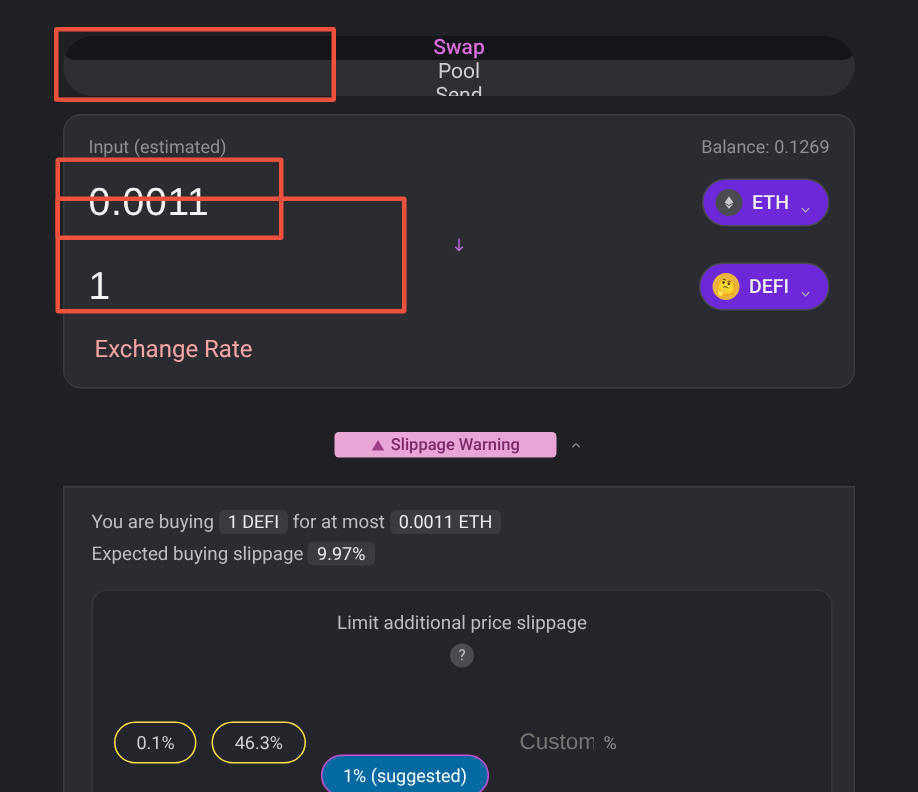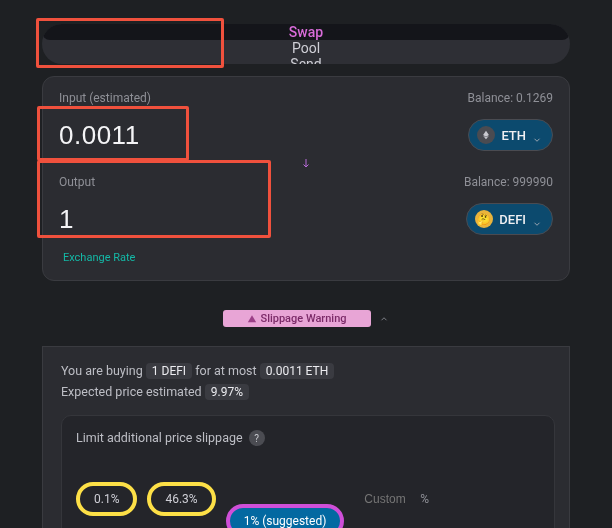--- a/index.html
+++ b/index.html
@@ -10,55 +10,55 @@
   .tab { flex:1; display:flex; align-items:center; justify-content:center; font-size:14px; color:#cfcfd6; cursor:pointer; border-radius:24px; }
   .tab.active { background:#14151a; color:#d86bd8; font-weight:500; }
 
   .hl { border:3px solid #f0513d; border-radius:2px; }
   .tabwrap { position:relative; }
   .tab-hl { position:absolute; top:-6px; left:-6px; width:188px; height:50px; pointer-events:none; }
 
   .card { background:#2b2c31; border:1px solid #3a3b40; border-radius:12px; margin-top:12px; padding:14px 16px 16px 16px; }
 
   .row-top { display:flex; justify-content:space-between; font-size:12px; color:#8f9097; margin-bottom:14px;gap:20px;}
-  .row-main { display:flex; justify-content:space-between; align-items:center; }
+  .row-main { display:flex; justify-content:space-between; align-items:flex-start; }
   .amount-box { position:relative; }
   .amount { font-size:26px; color:#f4f4f6; font-weight:400; letter-spacing:0.5px; background:transparent; border:none; outline:none; width:150px; }
   .input-hl { position:absolute; top:-14px; left:-22px; width:152px; height:55px; pointer-events:none; }
   .output-hl { position:absolute; top:-44px; left:-22px; width:234px; height:78px; pointer-events:none; }
 
-  .token-btn { display:flex; align-items:center; gap:6px; background:#0c4a6e; border:1px solid #4a4b51; border-radius:18px; padding:6px 10px 6px 8px; cursor:pointer; }
+  .token-btn { display:flex; align-items:center; gap:6px; background:#6d28d9; border:1px solid #4a4b51; border-radius:18px; padding:6px 10px 6px 8px; cursor:pointer; }
   .token-icon { width:18px; height:18px; border-radius:50%; display:flex; align-items:center; justify-content:center; font-size:11px; }
   .eth-icon { background:#4a4b51; color:#c9c9d0; }
   .defi-icon { background:#e9b43c; color:#6b4a10; font-size:11px; }
   .token-sym { font-size:13px; color:#f0f0f3; font-weight:500; }
   .chev { width:10px; height:10px; }
   .chev svg { width:10px; height:10px; stroke:#b5b6bd; fill:none; stroke-width:2; }
 
   .arrow-sep { display:flex; justify-content:center; padding:6px 0; }
   .arrow-sep svg { width:12px; height:12px; stroke:#b86bd8; fill:none; stroke-width:2; }
 
-  .xrate { display:flex; justify-content:space-between; font-size:11px; color:#14b8a6; margin-top:16px; padding: 0 4px; }
+  .xrate { display:flex; justify-content:space-between; font-size:16px; color:#fca5a5; margin-top:16px; padding: 0 4px; }
 
   .slipwarn-row { display:flex; justify-content:center; align-items:center; gap:8px; margin-top:28px; }
   .slipwarn { background:#e8a5d6; color:#7b2a68; font-size:11px; padding:2px 24px; border-radius:3px; display:flex; align-items:center; gap:3px; font-weight:500;}
   .slipwarn-chev svg { width:10px; height:10px; stroke:#8f9097; fill:none; stroke-width:2; }
 
   .detail-card { background:#2b2c31; border:1px solid #3a3b40; border-radius:0; margin-top:18px; padding:16px 14px 18px 18px; font-size:12.5px; color:#bdbec5; }
   .detail-line { margin-bottom:6px; }
   .chip { background:#3a3b41; border-radius:4px; padding:1px 6px; color:#ececf0; font-size:12px; }
 
   .slipbox { background:#24252a; border:1px solid #35363b; border-radius:10px; margin-top:16px; padding:14px 14px 16px 14px; }
-  .sliplabel { font-size:12.5px; color:#bdbec5; display:flex; align-items:flex-start; gap:6px; }
+  .sliplabel { font-size:12.5px; color:#bdbec5; display:flex; align-items:center; gap:6px;flex-direction:column; }
   .help { width:16px; height:16px; border-radius:50%; background:#4b4c52; display:inline-flex; align-items:center; justify-content:center; font-size:10px; color:#c8c9cf; }
   .slip-opts { display:flex; gap:10px; margin-top:14px; align-items:center; }
-  .pill { border:4px solid #fde047; border-radius:18px; padding:6px 14px; font-size:12px; color:#cfcfd6; cursor:pointer; }
+  .pill { border:1px solid #fde047; border-radius:18px; padding:6px 14px; font-size:12px; color:#cfcfd6; cursor:pointer; }
   .pill.sel { background:#0369a1; border-color:#cf4fd8; color:#fff;margin-top:44px; }
   .custom { display:flex; align-items:center; gap:6px; margin-left:10px; color:#8f9097; font-size:12px;}
-  .custom input { background:transparent; border:none; border-bottom:1px solid transparent; color:#8f9097; width:50px; outline:none; font-size:12px;}
+  .custom input { background:transparent; border:none; border-bottom:1px solid transparent; color:#8f9097; width:50px; outline:none; font-size:15px;text-align:right;}
 </style>
 </head>
 <body>
 
 <div class="wrap">
 
   <div class="tabwrap">
     <div class="tabs">
       <div class="tab active">Swap</div>
       <div class="tab">Pool</div>
@@ -93,27 +93,20 @@
       </div>
     </div>
 
     <div class="arrow-sep">
       <svg viewBox="0 0 24 24">
           <line x1="12" y1="4" x2="12" y2="20"></line>
           <polyline points="7 15 12 20 17 15"></polyline>
         </svg>
     </div>
 
-    <div class="row-top">
-      <span>Output</span>
-      <span>
-        <span>Balance:</span>
-        <span>999990</span>
-      </span>
-    </div>
     <div class="row-main">
       <div class="amount-box">
         <input class="amount" value="1" style="">
         <div class="hl output-hl"></div>
       </div>
       <div class="token-btn">
         <span class="token-icon defi-icon">🤔</span>
         <span class="token-sym">DEFI</span>
         <span class="chev"><svg viewBox="0 0 24 24">
               <polyline points="6 9 12 15 18 9"></polyline>
@@ -139,21 +132,21 @@
   </div>
 
   <div class="detail-card">
     <div class="detail-line">
       <span>You are buying</span>
       <span class="chip">1 DEFI</span>
       <span>for at most</span>
       <span class="chip">0.0011 ETH</span>
     </div>
     <div class="detail-line">
-      <span>Expected price estimated</span>
+      <span>Expected buying slippage</span>
       <span class="chip">9.97%</span>
     </div>
 
     <div class="slipbox">
       <div class="sliplabel">
         <span>Limit additional price slippage</span>
         <span class="help">?</span>
       </div>
       <div class="slip-opts">
         <div class="pill">0.1%</div>

